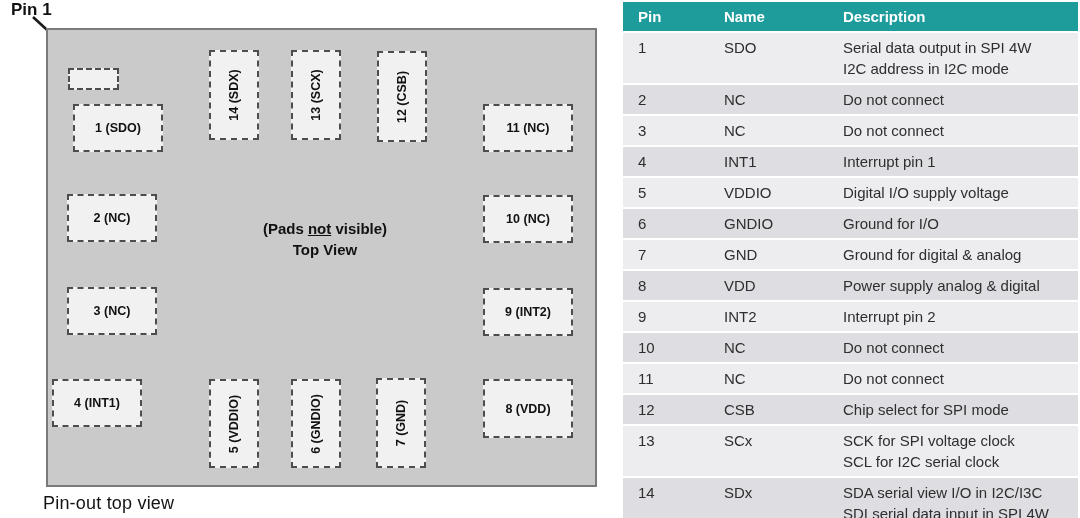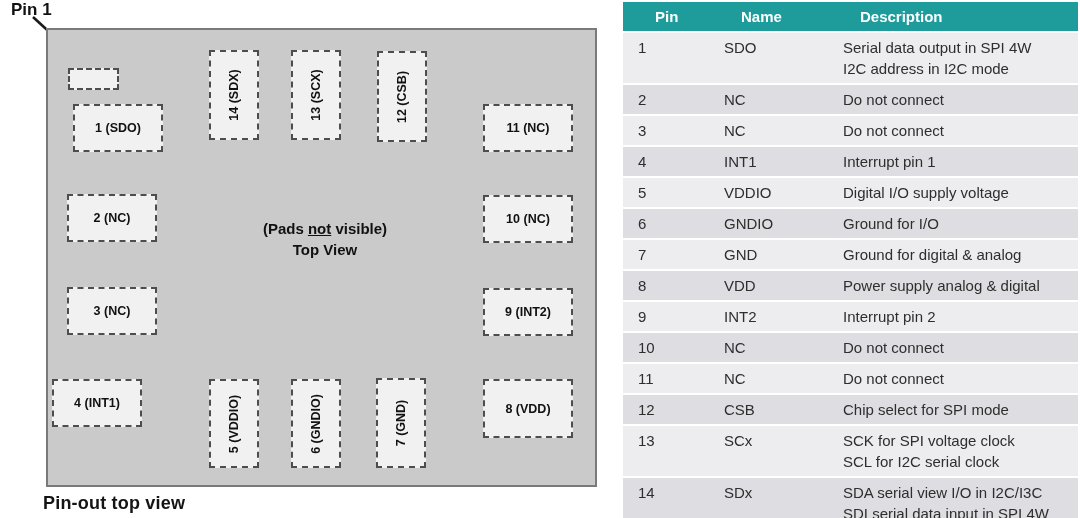--- a/index.html
+++ b/index.html
@@ -26,28 +26,28 @@
   .chip{position:absolute;left:46px;top:28px;width:551px;height:459px;
     background:var(--chip-fill);border:2px solid var(--chip-border);}
   .pin{position:absolute;background:var(--pin-fill);border:2px dashed var(--pin-border);
     display:flex;align-items:center;justify-content:center;color:var(--diagram-text);
     font-size:12.5px;font-weight:bold;}
   .pin span{white-space:nowrap;}
   .pin.v span{transform:rotate(-90deg);}
   .center-label{position:absolute;left:215px;top:218px;width:220px;text-align:center;
     color:var(--diagram-text);font-weight:bold;font-size:15px;line-height:21px;}
   .center-label .u{text-decoration:underline;}
-  .caption{position:absolute;left:43px;top:493px;font-size:18px;font-weight:bold;
+  .caption{position:absolute;left:43px;top:493px;font-size:18px;font-weight:normal;
     color:#141414;letter-spacing:0.2px;}
 
   
   .pin-table{position:absolute;left:623px;top:0;width:455px;border-collapse:separate;
     border-spacing:0 2px;font-size:15px;color:var(--table-text);}
   .pin-table th{background:var(--accent);color:#ffffff;font-weight:bold;text-align:left;
-    padding:4px 0 4px 32px;line-height:21px;font-size:15px;}
+    padding:4px 0 4px 15px;line-height:21px;font-size:15px;}
   .pin-table td{padding:4px 0 4px 15px;line-height:21px;vertical-align:top;}
   .pin-table tbody tr:nth-child(odd) td{background:var(--row-light);}
   .pin-table tbody tr:nth-child(even) td{background:var(--row-dark);}
   .col-pin{width:86px;}
   .col-name{width:119px;}
   .desc-line{line-height:21px;}
 </style>
 </head>
 <body>
 

